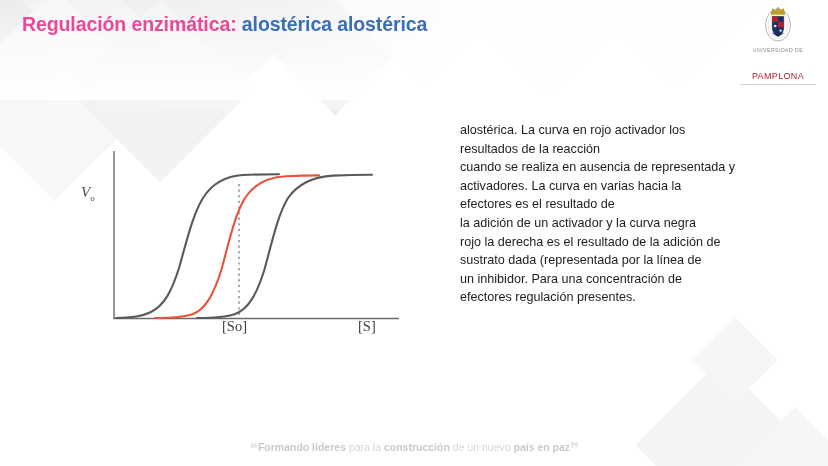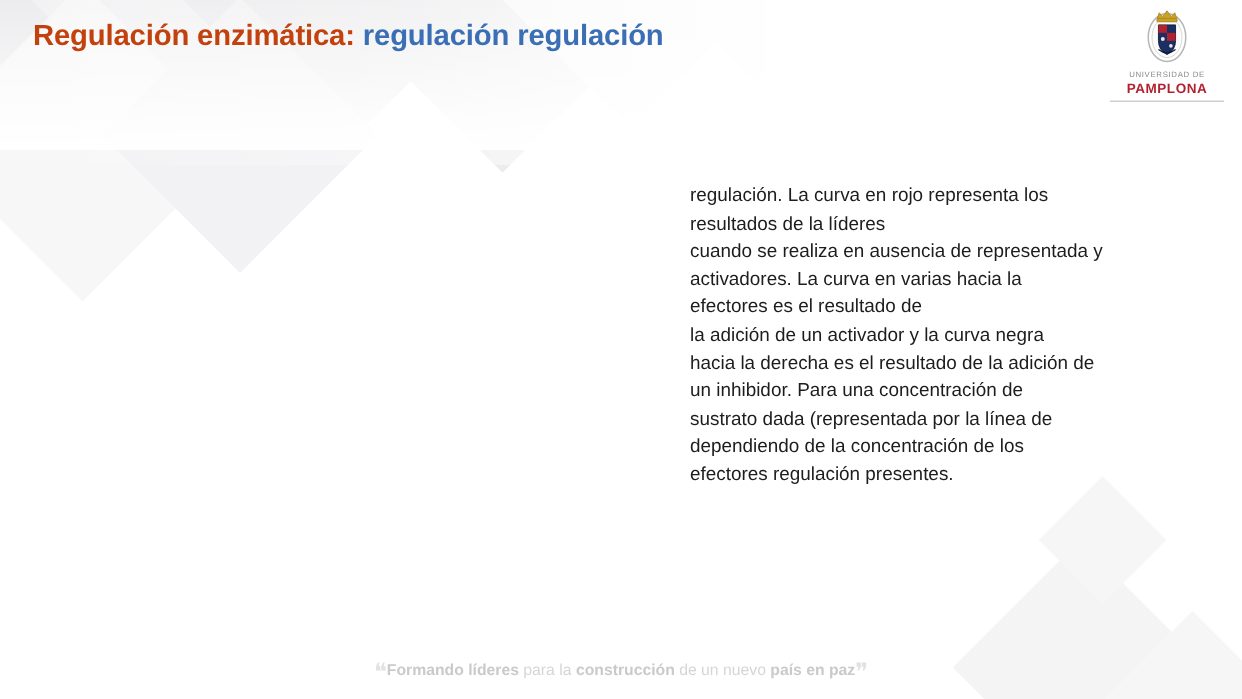--- a/index.html
+++ b/index.html
@@ -52,21 +52,21 @@
   .title {
     position: absolute;
     left: 22px;
     top: 13px;
     font-size: 19.5px;
     font-weight: bold;
     letter-spacing: -0.1px;
     white-space: nowrap;
     z-index: 5;
   }
-  .title .t-red { color: #c2410c; }
+  .title .t-red { color: #ec4899; }
   .title .t-blue { color: #3a6eb5; }
 
   
   .logo {
     position: absolute;
     right: 12px;
     top: 3px;
     width: 76px;
     text-align: center;
     z-index: 6;
@@ -77,24 +77,25 @@
     position: relative;
   }
   .logo-uni {
     font-size: 5.2px;
     letter-spacing: 0.45px;
     color: #8a8a8a;
     line-height: 7px;
   }
   .logo-pam {
     font-size: 9px;
-    font-weight: bold;
+    font-weight: normal;
     letter-spacing: 0.35px;
     color: #b2222e;
     line-height: 11px;
+    margin-top: 17px;
   }
   .logo-rule {
     margin-top: 2px;
     height: 1px;
     background: #cfcfcf;
   }
 
   
   .chart-wrap {
     position: absolute;
@@ -184,21 +185,21 @@
 
     <div class="left-fade"></div>
     <div class="header-fade"></div>
 
     <div class="diamond lighter" style="left:660px; top:385px; width:120px; height:120px; background:#f4f4f5;"></div>
     <div class="diamond lighter" style="left:740px; top:430px; width:110px; height:110px; background:#f6f6f7;"></div>
     <div class="diamond lighter" style="left:705px; top:330px; width:60px;  height:60px;  background:#f6f6f7;"></div>
   </div>
 
   <div class="title">
-    <span class="t-red">Regulación enzimática:</span><span>&nbsp;</span><span class="t-blue">regulación regulación</span>
+    <span class="t-red">Regulación enzimática:</span><span>&nbsp;</span><span class="t-blue">alostérica alostérica</span>
   </div>
 
   <div class="logo">
     <div class="crest">
       <svg width="34" height="42" viewBox="0 0 34 42" aria-hidden="true">
         <ellipse cx="17" cy="22" rx="12.5" ry="16" fill="#ffffff" stroke="#b6b6b6" stroke-width="1"></ellipse>
         <ellipse cx="17" cy="22" rx="10" ry="13.4" fill="#fcfcfc" stroke="#d3d3d3" stroke-width="0.6"></ellipse>
 
         <path d="M10.5 9.5 L11.8 5.5 L14.2 8 L17 4.2 L19.8 8 L22.2 5.5 L23.5 9.5 Z" fill="#c9a227" stroke="#9c7d17" stroke-width="0.5"></path>
         <rect x="10.2" y="9.4" width="13.6" height="2.2" rx="0.6" fill="#c9a227" stroke="#9c7d17" stroke-width="0.4"></rect>
@@ -209,32 +210,64 @@
         <circle cx="14.2" cy="23" r="1.3" fill="#e8e8e8"></circle>
         <circle cx="19.6" cy="27.6" r="1.2" fill="#e8e8e8"></circle>
         <path d="M11.3 30 Q17 34.6 22.7 30" fill="none" stroke="#0d1733" stroke-width="0.7"></path>
       </svg>
     </div>
     <div class="logo-uni">UNIVERSIDAD DE</div>
     <div class="logo-pam">PAMPLONA</div>
     <div class="logo-rule"></div>
   </div>
 
+  <div class="chart-wrap">
+    <svg width="340" height="210" viewBox="0 0 340 210">
+
+      <line x1="39" y1="11" x2="39" y2="178.5" stroke="#6b6b6b" stroke-width="1.4"></line>
+      <line x1="38.3" y1="178.5" x2="324" y2="178.5" stroke="#6b6b6b" stroke-width="1.4"></line>
+
+      <line x1="164" y1="44" x2="164" y2="178" stroke="#8d8d8d" stroke-width="1.5" stroke-dasharray="2.2 3.4"></line>
+
+      <path d="M41,178 C 55,178 66,177 76,172
+               C 90,165 97,150 104,128
+               C 111,104 117,76 128,58
+               C 138,42 152,36 168,35
+               C 182,34.4 192,34.2 204,34.2" fill="none" stroke="#5a5a5a" stroke-width="2.1" stroke-linecap="round"></path>
+
+      <path d="M80,178 C 96,178 108,177.5 118,174
+               C 131,169 139,153 146,131
+               C 153,107 159,76 170,58
+               C 180,42.5 195,37 211,36.2
+               C 224,35.6 233,35.4 244,35.4" fill="none" stroke="#e8533c" stroke-width="2.1" stroke-linecap="round"></path>
+
+      <path d="M122,178 C 138,178 150,177.5 160,174
+               C 174,169 182,153 189,131
+               C 196,107 202,76 213,58
+               C 224,42.5 240,36.5 258,35.6
+               C 274,34.9 285,34.8 297,34.8" fill="none" stroke="#5a5a5a" stroke-width="2.1" stroke-linecap="round"></path>
+    </svg>
+
+    <div class="axis-label-y">
+      <i>V</i><sub>o</sub>
+    </div>
+    <div class="axis-label-so">[So]</div>
+    <div class="axis-label-s">[S]</div>
+  </div>
 
   <div class="body-text">
-    <div>regulación. La curva en rojo representa los</div>
-    <div>resultados de la líderes</div>
+    <div>alostérica. La curva en rojo activador los</div>
+    <div>resultados de la reacción</div>
     <div>cuando se realiza en ausencia de representada y</div>
     <div>activadores. La curva en varias hacia la</div>
     <div>efectores es el resultado de</div>
     <div>la adición de un activador y la curva negra</div>
-    <div>hacia la derecha es el resultado de la adición de</div>
+    <div>rojo la derecha es el resultado de la adición de</div>
+    <div>sustrato dada (representada por la línea de</div>
     <div>un inhibidor. Para una concentración de</div>
-    <div>sustrato dada (representada por la línea de</div>
-    <div>dependiendo de la concentración de los</div>
     <div>efectores regulación presentes.</div>
   </div>
 
   <div class="footer">
     <span class="qm">❝</span><b>Formando líderes</b><span> para la </span><b>construcción</b><span> de un nuevo </span><b>país en paz</b><span class="qm">❞</span>
   </div>
 
 </div>
 
 </body></html>

